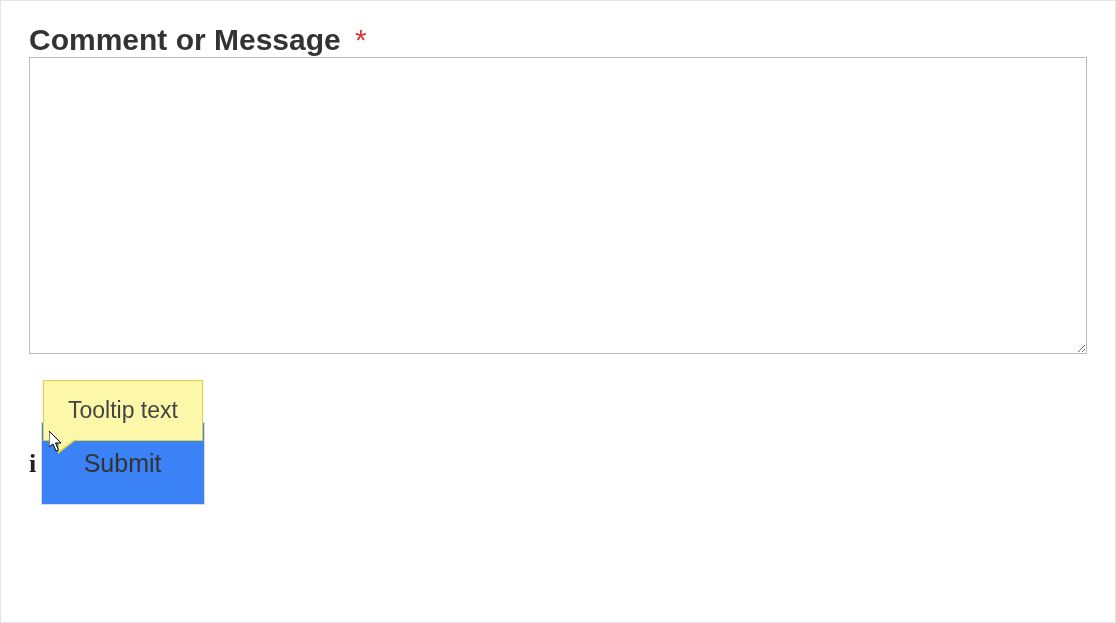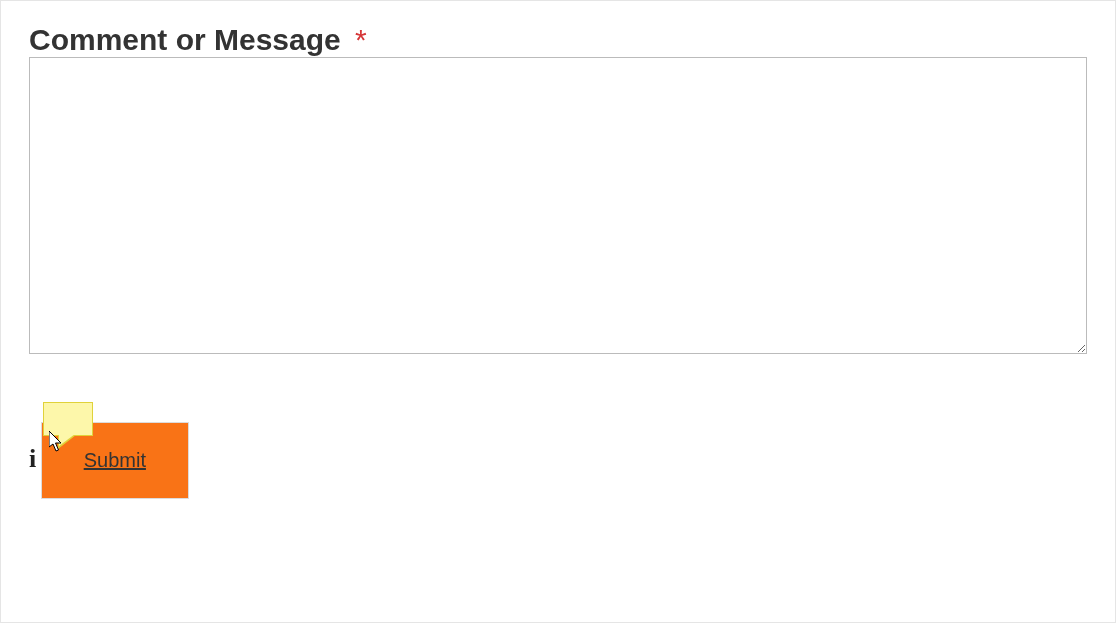--- a/index.html
+++ b/index.html
@@ -85,45 +85,45 @@
       line-height: 1;
     }
     .cursor-pointer {
       position: absolute;
       top: 430px;
       left: 48px;
       pointer-events: none;
     }
     .submit-button {
       margin-top: 68px;
-      background: #f97316;
+      background: #3b82f6;
       border: 1px solid #dcdcdc;
       color: #333333;
-      font-size: 20px;
+      font-size: 25px;
       font-family: inherit;
       padding: 26px 42px;
       cursor: pointer;
       font-weight: 400;
-      text-decoration: underline;
     }
   </style>
 </head>
 <body>
 
 
 
 <label class="field-label">
   <span>Comment or Message</span>
   <span class="required-asterisk">*</span>
 </label>
 
 <textarea class="textarea-input" value="" style=""></textarea>
 
 <div class="tooltip-container">
   <div class="tooltip-bubble">
+    <span>Tooltip text</span>
     <div class="tooltip-arrow"></div>
   </div>
   <span class="info-icon">i</span>
 </div>
 
 <svg class="cursor-pointer" width="16" height="22" viewBox="0 0 16 22">
   <path d="M0,0 L0,16 L4,13 L7,20 L9.5,19 L6.5,12 L12,12 Z" fill="#ffffff" stroke="#000000" stroke-width="1"></path>
 </svg>
 
 <button class="submit-button">Submit</button>

